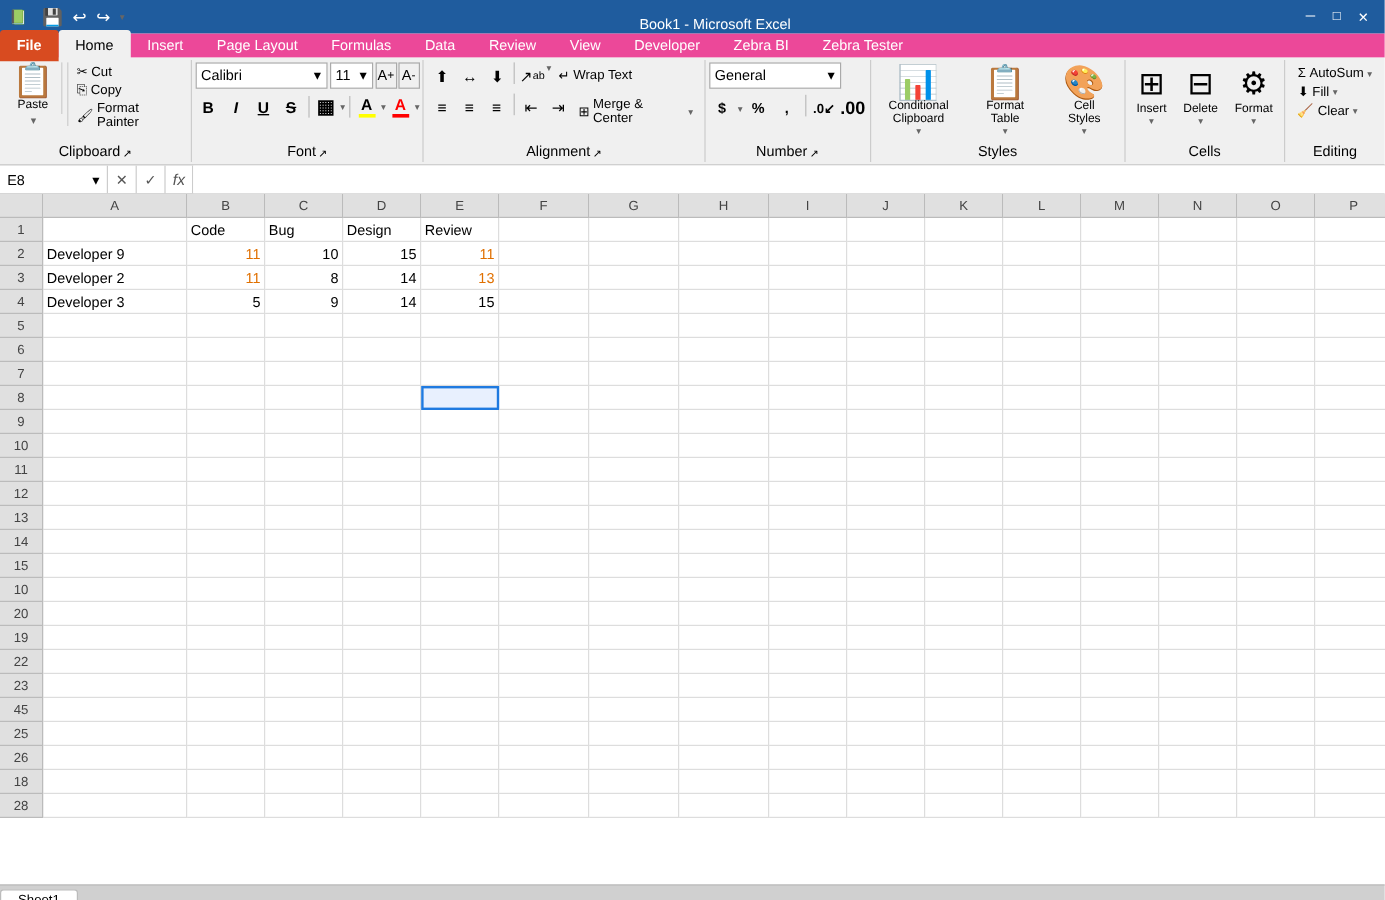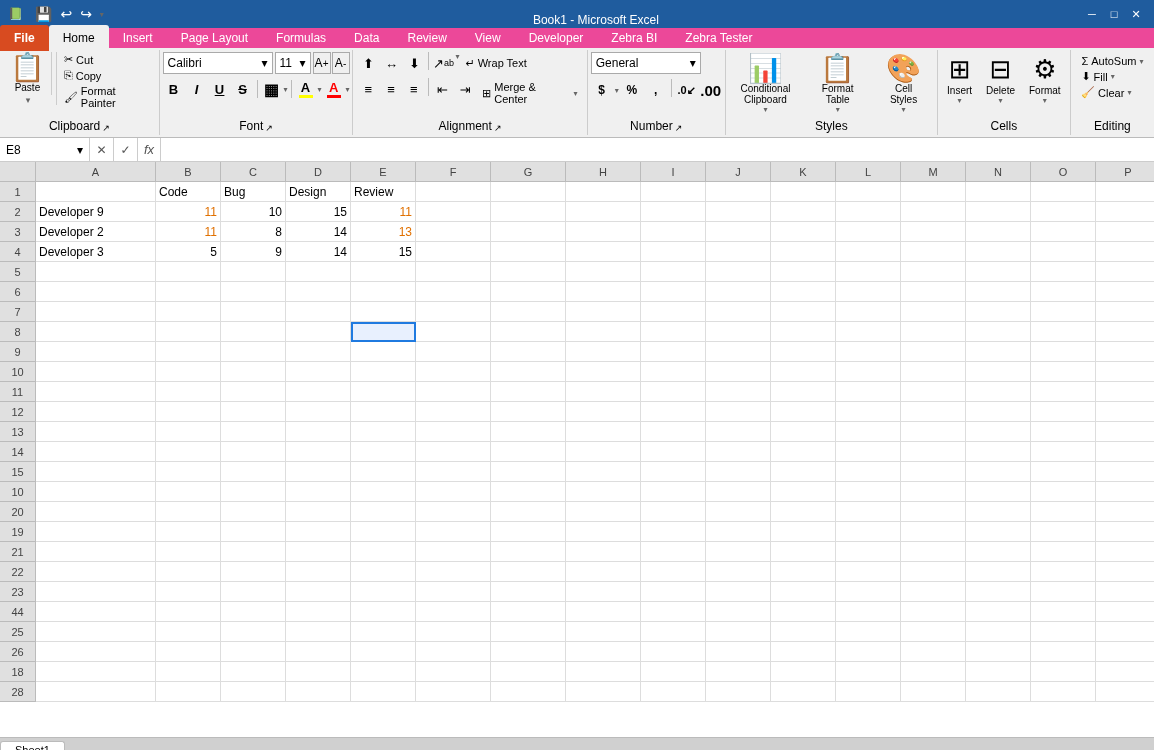--- a/index.html
+++ b/index.html
@@ -1038,39 +1038,20 @@
           <div class="grid-cell col-I"></div>
           <div class="grid-cell col-J"></div>
           <div class="grid-cell col-K"></div>
           <div class="grid-cell col-L"></div>
           <div class="grid-cell col-M"></div>
           <div class="grid-cell col-N"></div>
           <div class="grid-cell col-O"></div>
           <div class="grid-cell col-P"></div>
         </div>
         <div class="grid-row">
-          <div class="row-num">21</div>
-          <div class="grid-cell col-A"></div>
-          <div class="grid-cell col-B"></div>
-          <div class="grid-cell col-C"></div>
-          <div class="grid-cell col-D"></div>
-          <div class="grid-cell col-E"></div>
-          <div class="grid-cell col-F"></div>
-          <div class="grid-cell col-G"></div>
-          <div class="grid-cell col-H"></div>
-          <div class="grid-cell col-I"></div>
-          <div class="grid-cell col-J"></div>
-          <div class="grid-cell col-K"></div>
-          <div class="grid-cell col-L"></div>
-          <div class="grid-cell col-M"></div>
-          <div class="grid-cell col-N"></div>
-          <div class="grid-cell col-O"></div>
-          <div class="grid-cell col-P"></div>
-        </div>
-        <div class="grid-row">
           <div class="row-num">22</div>
           <div class="grid-cell col-A"></div>
           <div class="grid-cell col-B"></div>
           <div class="grid-cell col-C"></div>
           <div class="grid-cell col-D"></div>
           <div class="grid-cell col-E"></div>
           <div class="grid-cell col-F"></div>
           <div class="grid-cell col-G"></div>
           <div class="grid-cell col-H"></div>
           <div class="grid-cell col-I"></div>
@@ -1095,21 +1076,21 @@
           <div class="grid-cell col-I"></div>
           <div class="grid-cell col-J"></div>
           <div class="grid-cell col-K"></div>
           <div class="grid-cell col-L"></div>
           <div class="grid-cell col-M"></div>
           <div class="grid-cell col-N"></div>
           <div class="grid-cell col-O"></div>
           <div class="grid-cell col-P"></div>
         </div>
         <div class="grid-row">
-          <div class="row-num">44</div>
+          <div class="row-num">45</div>
           <div class="grid-cell col-A"></div>
           <div class="grid-cell col-B"></div>
           <div class="grid-cell col-C"></div>
           <div class="grid-cell col-D"></div>
           <div class="grid-cell col-E"></div>
           <div class="grid-cell col-F"></div>
           <div class="grid-cell col-G"></div>
           <div class="grid-cell col-H"></div>
           <div class="grid-cell col-I"></div>
           <div class="grid-cell col-J"></div>

